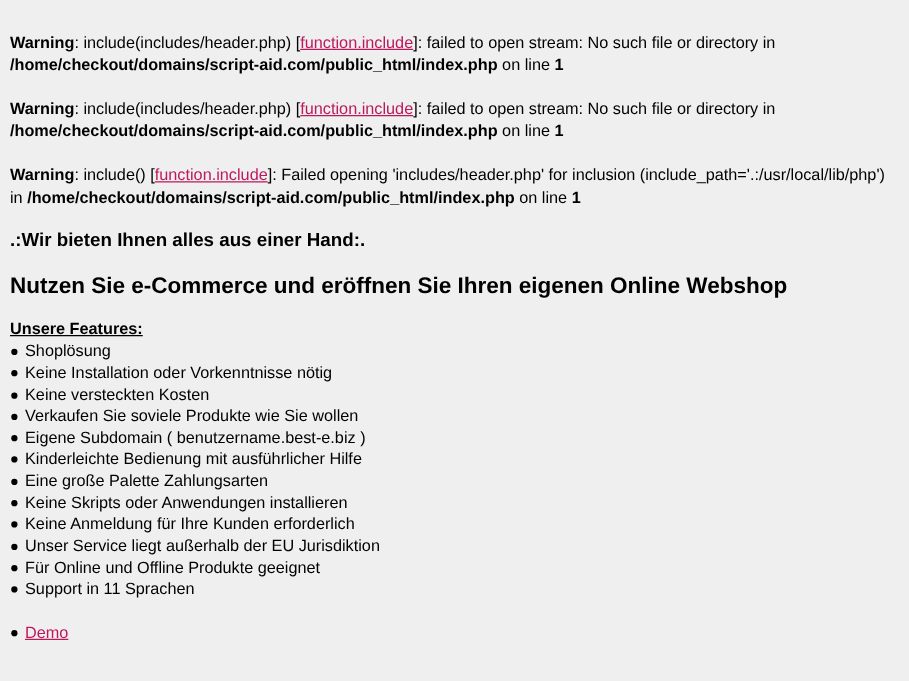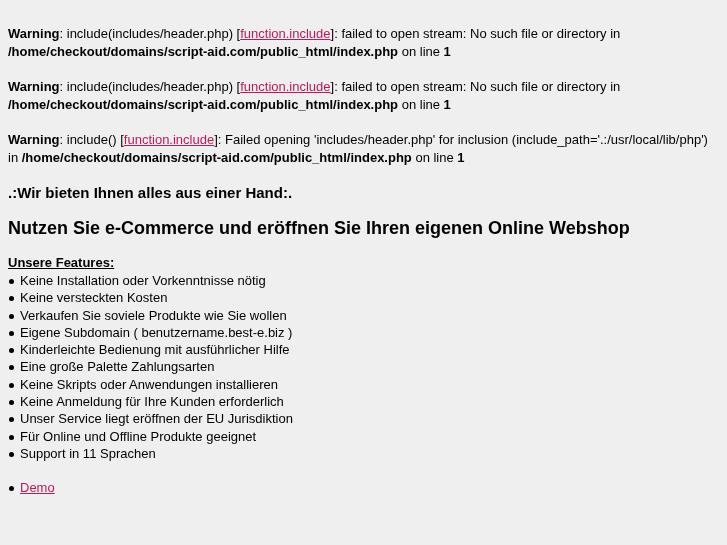--- a/index.html
+++ b/index.html
@@ -42,29 +42,30 @@
   <div class="warning">
     <b>Warning</b><span>: include() [</span><a href="#">function.include</a><span>]: Failed opening 'includes/header.php' for inclusion (include_path='.:/usr/local/lib/php')</span><br>
     <span>in </span><b>/home/checkout/domains/script-aid.com/public_html/index.php</b><span> on line </span><b>1</b>
   </div>
 
   <h3>.:Wir bieten Ihnen alles aus einer Hand:.</h3>
   <h4>Nutzen Sie e-Commerce und eröffnen Sie Ihren eigenen Online Webshop</h4>
 
   <p class="feat-title">Unsere Features:</p>
   <ul>
+    <li>Shoplösung</li>
     <li>Keine Installation oder Vorkenntnisse nötig</li>
     <li>Keine versteckten Kosten</li>
     <li>Verkaufen Sie soviele Produkte wie Sie wollen</li>
     <li>Eigene Subdomain ( benutzername.best-e.biz )</li>
     <li>Kinderleichte Bedienung mit ausführlicher Hilfe</li>
     <li>Eine große Palette Zahlungsarten</li>
     <li>Keine Skripts oder Anwendungen installieren</li>
     <li>Keine Anmeldung für Ihre Kunden erforderlich</li>
-    <li>Unser Service liegt eröffnen der EU Jurisdiktion</li>
+    <li>Unser Service liegt außerhalb der EU Jurisdiktion</li>
     <li>Für Online und Offline Produkte geeignet</li>
     <li>Support in 11 Sprachen</li>
   </ul>
 
   <ul class="demo-list">
     <li><a href="#">Demo</a></li>
   </ul>
 </div>
 
 </body></html>

